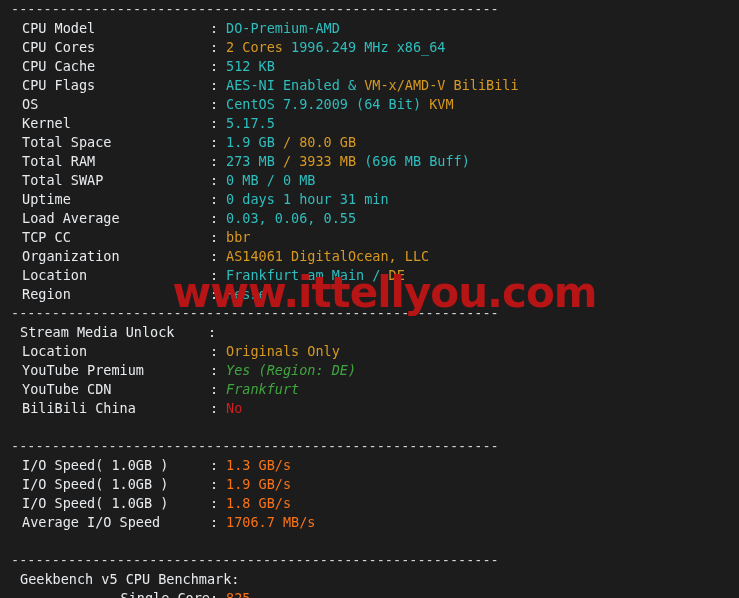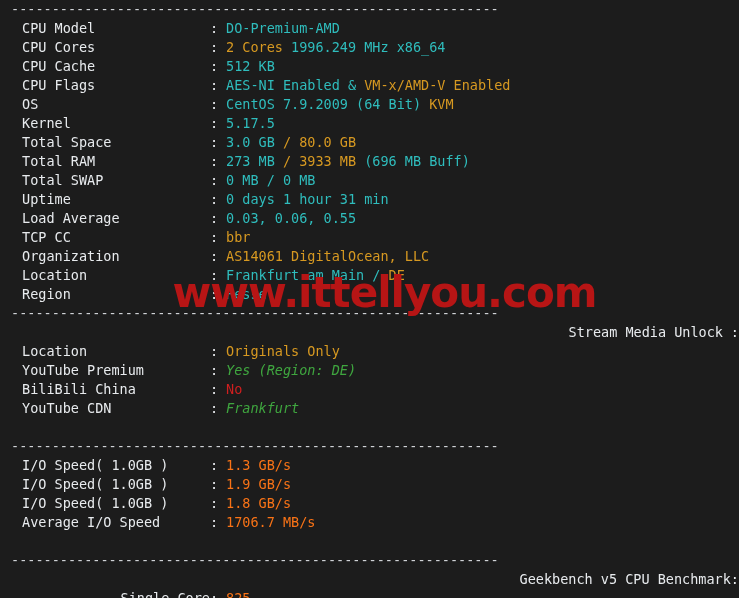--- a/index.html
+++ b/index.html
@@ -64,22 +64,21 @@
   .c-orange { color: #d79921; }
   .c-green  { color: #3fa63f; font-style: italic; }
   .c-red    { color: #d01f1f; }
   .c-yellow { color: #f97316; }
   .blank { height: 19px; }
   .section-title {
     color: #e8ebee;
     white-space: pre;
     height: 19px;
     line-height: 19px;
-    padding-left: 11px;
-    text-align: right;
+    padding-left: 20px;
   }
   #watermark {
     position: absolute;
     left: 162px;
     top: 272px;
     width: 445px;
     text-align: center;
     font-family: "DejaVu Sans", "Liberation Sans", sans-serif;
     font-weight: bold;
     font-size: 42px;
@@ -95,43 +94,43 @@
 <body>
 
 <div id="terminal">
 
   <div class="sep">------------------------------------------------------------</div>
 
   <div id="sysinfo">
       <div class="row"><span class="label">CPU Model</span><span class="colon">:</span><span class="val"><span class="c-cyan">DO-Premium-AMD</span></span></div>
       <div class="row"><span class="label">CPU Cores</span><span class="colon">:</span><span class="val"><span class="c-orange">2 Cores </span><span class="c-cyan">1996.249 MHz x86_64</span></span></div>
       <div class="row"><span class="label">CPU Cache</span><span class="colon">:</span><span class="val"><span class="c-cyan">512 KB</span></span></div>
-      <div class="row"><span class="label">CPU Flags</span><span class="colon">:</span><span class="val"><span class="c-cyan">AES-NI Enabled &amp; </span><span class="c-orange">VM-x/AMD-V Enabled</span></span></div>
+      <div class="row"><span class="label">CPU Flags</span><span class="colon">:</span><span class="val"><span class="c-cyan">AES-NI Enabled &amp; </span><span class="c-orange">VM-x/AMD-V BiliBili</span></span></div>
       <div class="row"><span class="label">OS</span><span class="colon">:</span><span class="val"><span class="c-cyan">CentOS 7.9.2009 (64 Bit) </span><span class="c-orange">KVM</span></span></div>
       <div class="row"><span class="label">Kernel</span><span class="colon">:</span><span class="val"><span class="c-cyan">5.17.5</span></span></div>
-      <div class="row"><span class="label">Total Space</span><span class="colon">:</span><span class="val"><span class="c-cyan">3.0 GB </span><span class="c-orange">/ 80.0 GB</span></span></div>
+      <div class="row"><span class="label">Total Space</span><span class="colon">:</span><span class="val"><span class="c-cyan">1.9 GB </span><span class="c-orange">/ 80.0 GB</span></span></div>
       <div class="row"><span class="label">Total RAM</span><span class="colon">:</span><span class="val"><span class="c-cyan">273 MB </span><span class="c-orange">/ 3933 MB </span><span class="c-cyan">(696 MB Buff)</span></span></div>
       <div class="row"><span class="label">Total SWAP</span><span class="colon">:</span><span class="val"><span class="c-cyan">0 MB / 0 MB</span></span></div>
       <div class="row"><span class="label">Uptime</span><span class="colon">:</span><span class="val"><span class="c-cyan">0 days 1 hour 31 min</span></span></div>
       <div class="row"><span class="label">Load Average</span><span class="colon">:</span><span class="val"><span class="c-cyan">0.03, 0.06, 0.55</span></span></div>
       <div class="row"><span class="label">TCP CC</span><span class="colon">:</span><span class="val"><span class="c-orange">bbr</span></span></div>
       <div class="row"><span class="label">Organization</span><span class="colon">:</span><span class="val"><span class="c-orange">AS14061 DigitalOcean, LLC</span></span></div>
       <div class="row"><span class="label">Location</span><span class="colon">:</span><span class="val"><span class="c-cyan">Frankfurt am Main / </span><span class="c-orange">DE</span></span></div>
       <div class="row"><span class="label">Region</span><span class="colon">:</span><span class="val"><span class="c-cyan">Hesse</span></span></div>
     </div>
 
   <div class="sep">------------------------------------------------------------</div>
 
   <div class="section-title"><span class="label">Stream Media Unlock</span><span class="colon">:</span></div>
 
   <div id="stream">
       <div class="row"><span class="label">Location</span><span class="colon">:</span><span class="val"><span class="c-orange">Originals Only</span></span></div>
       <div class="row"><span class="label">YouTube Premium</span><span class="colon">:</span><span class="val"><span class="c-green">Yes (Region: DE)</span></span></div>
+      <div class="row"><span class="label">YouTube CDN</span><span class="colon">:</span><span class="val"><span class="c-green">Frankfurt</span></span></div>
       <div class="row"><span class="label">BiliBili China</span><span class="colon">:</span><span class="val"><span class="c-red">No</span></span></div>
-      <div class="row"><span class="label">YouTube CDN</span><span class="colon">:</span><span class="val"><span class="c-green">Frankfurt</span></span></div>
     </div>
 
   <div class="blank"></div>
 
   <div class="sep">------------------------------------------------------------</div>
 
   <div id="io">
       <div class="row"><span class="label">I/O Speed( 1.0GB )</span><span class="colon">:</span><span class="val"><span class="c-yellow">1.3 GB/s</span></span></div>
       <div class="row"><span class="label">I/O Speed( 1.0GB )</span><span class="colon">:</span><span class="val"><span class="c-yellow">1.9 GB/s</span></span></div>
       <div class="row"><span class="label">I/O Speed( 1.0GB )</span><span class="colon">:</span><span class="val"><span class="c-yellow">1.8 GB/s</span></span></div>

